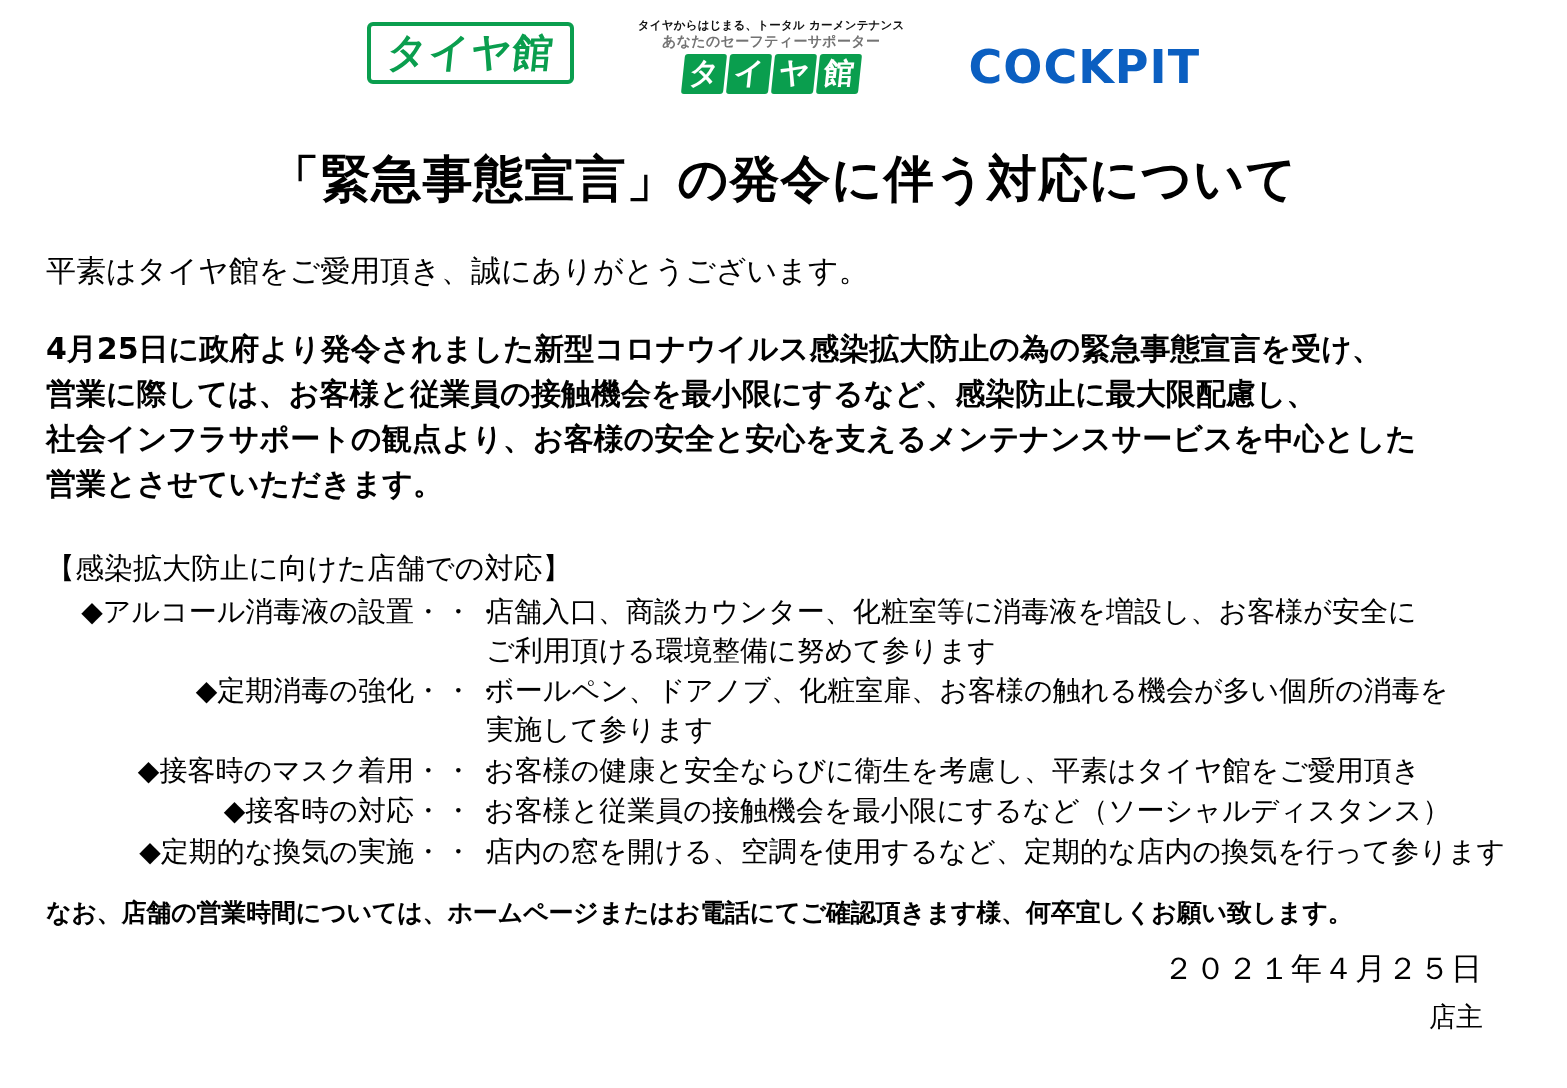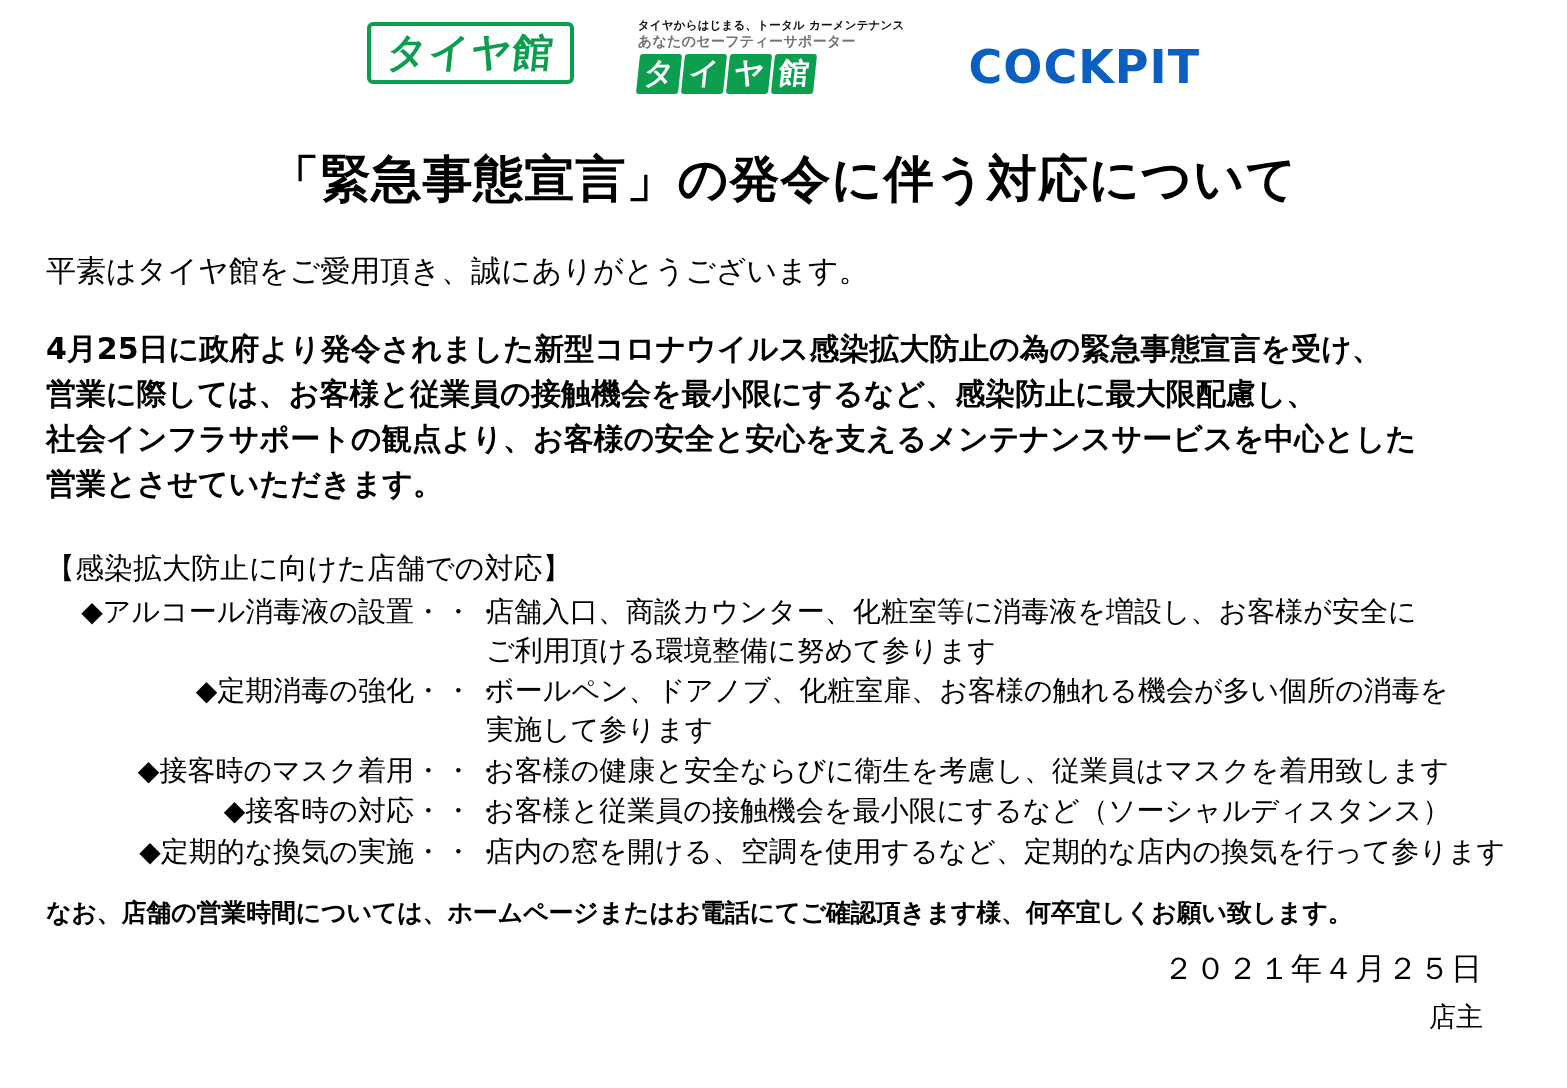--- a/index.html
+++ b/index.html
@@ -51,20 +51,21 @@
     letter-spacing: 1px;
     line-height: 1;
     font-family: "DejaVu Sans", "Liberation Sans", sans-serif;
     transform: skewX(-6deg);
   }
 
   
   .logo-safety {
     display: flex;
     flex-direction: column;
+    align-items: center;
     justify-content: flex-start;
     margin-top: -4px;
   }
   .logo-safety .tagline {
     font-size: 11.5px;
     font-weight: bold;
     letter-spacing: 0.2px;
     line-height: 1.25;
     color: #111;
     white-space: nowrap;
@@ -248,21 +249,21 @@
         <div class="m-desc">
           <div>ボールペン、ドアノブ、化粧室扉、お客様の触れる機会が多い個所の消毒を</div>
           <div>実施して参ります</div>
         </div>
       </div>
 
       <div class="measure">
         <div class="m-label"><span>◆</span><span>接客時のマスク着用</span></div>
         <div class="m-dots">・・・</div>
         <div class="m-desc">
-          <div>お客様の健康と安全ならびに衛生を考慮し、従業員はマスクを着用致します</div>
+          <div>お客様の健康と安全ならびに衛生を考慮し、平素はタイヤ館をご愛用頂き</div>
         </div>
       </div>
 
       <div class="measure">
         <div class="m-label"><span>◆</span><span>接客時の対応</span></div>
         <div class="m-dots">・・・</div>
         <div class="m-desc">
           <div>お客様と従業員の接触機会を最小限にするなど（ソーシャルディスタンス）</div>
         </div>
       </div>

